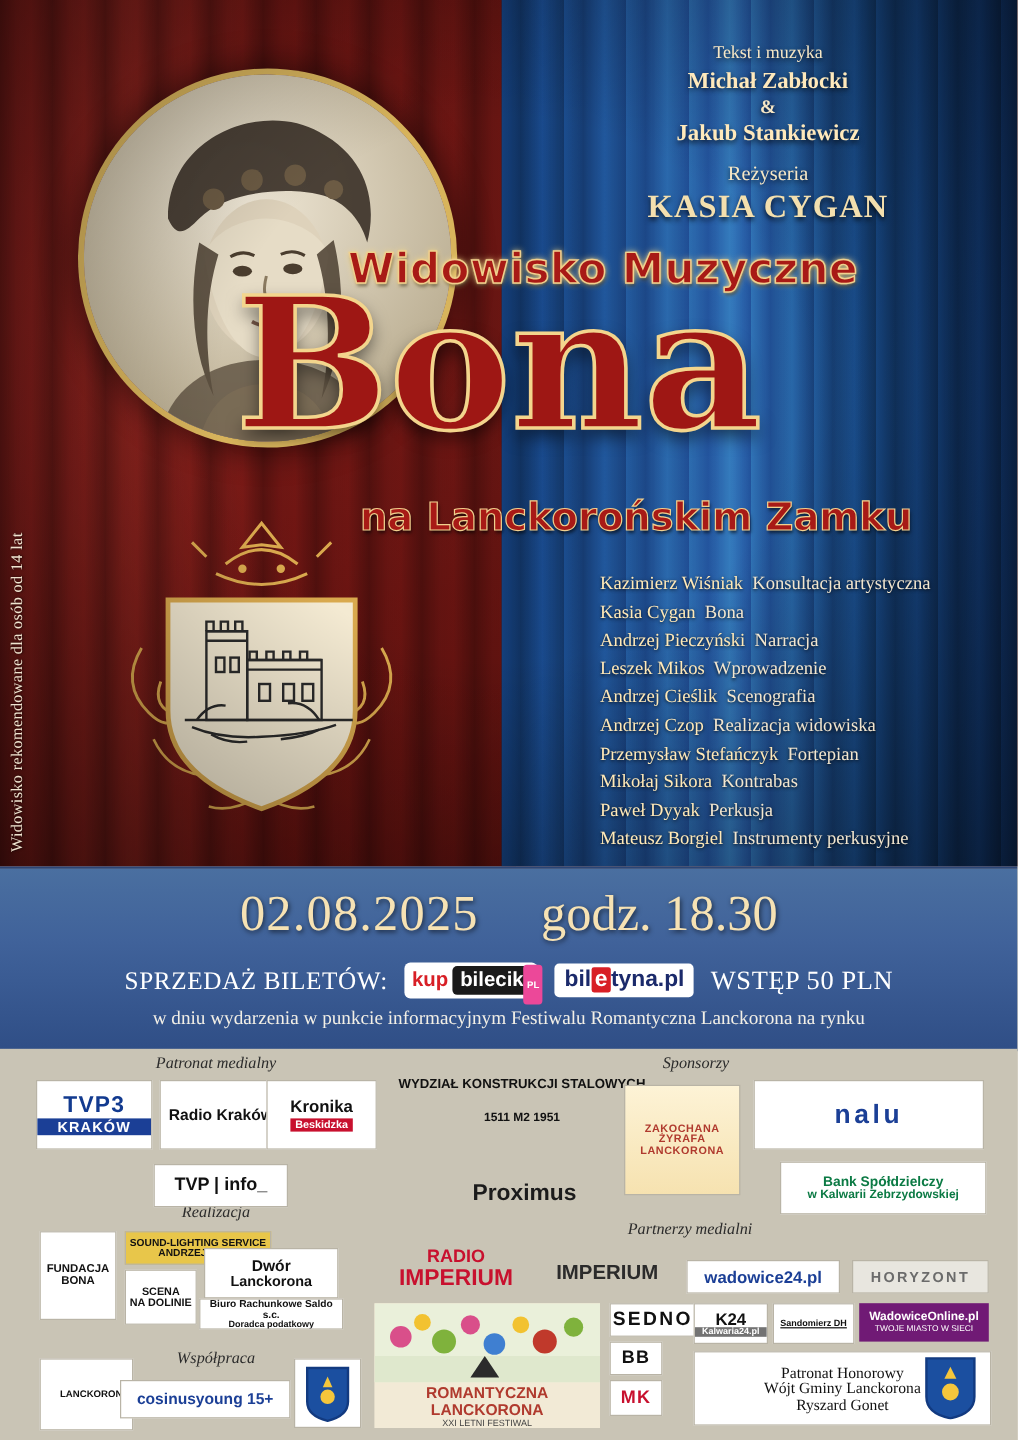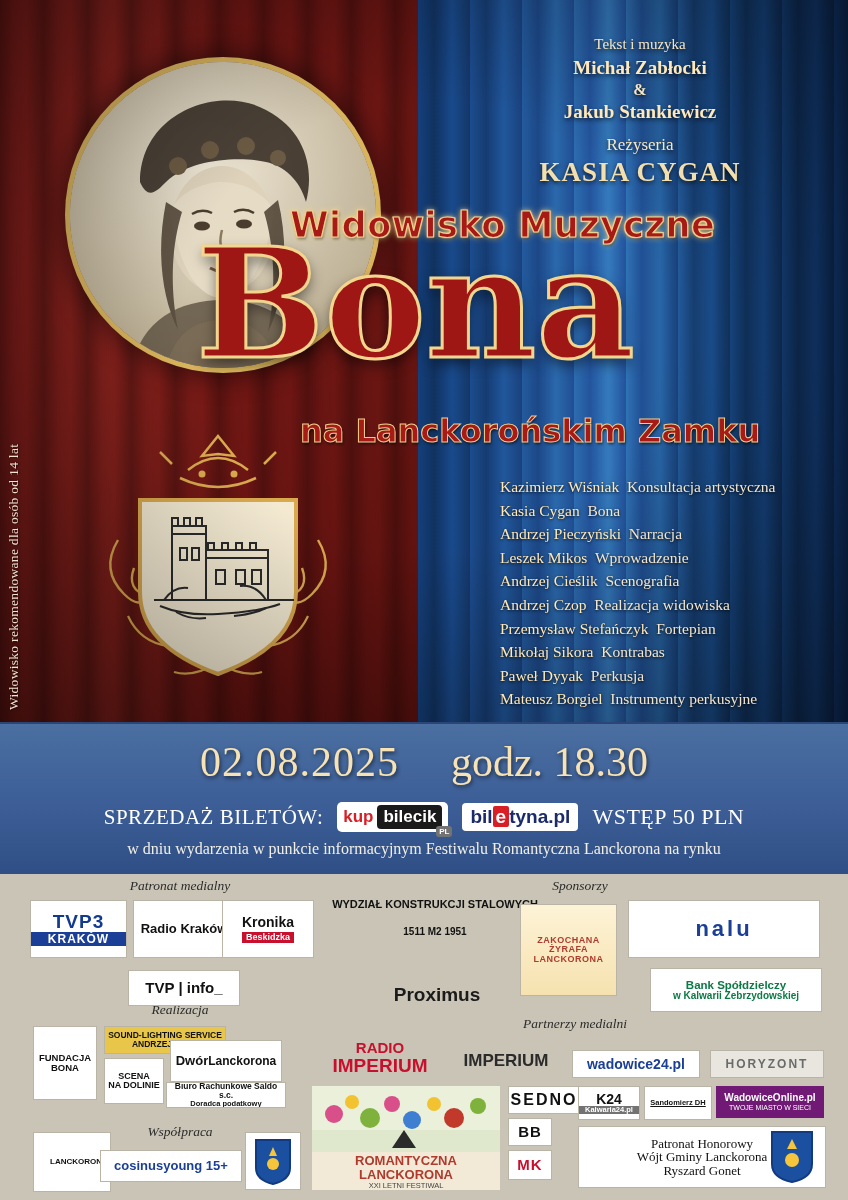--- a/index.html
+++ b/index.html
@@ -139,22 +139,22 @@
     display:flex;align-items:center;justify-content:center;gap:14px;
   }
   .band .sell{font-family:"Liberation Serif",serif;font-size:21px;color:#fff;letter-spacing:.5px;}
   .band .price{font-family:"Liberation Serif",serif;font-size:22px;color:#fff;letter-spacing:.5px;}
   .logo-kup{
     display:inline-flex;align-items:center;background:#fff;border-radius:5px;
     padding:3px 6px;font-weight:bold;font-size:17px;position:relative;
   }
   .logo-kup .k{color:#d81f26;}
   .logo-kup .b{background:#1a1a1a;color:#fff;border-radius:4px;padding:2px 6px;margin-left:4px;}
-  .logo-kup .pl{position:absolute;right:-4px;bottom:-5px;background:#737373;color:#fff;
-    font-size:8px;border-radius:3px;padding:1px 3px;}
+  .logo-kup .pl{position:absolute;right:-4px;bottom:-5px;background:#ec4899;color:#fff;
+    font-size:8px;border-radius:3px;padding:12px 3px;}
   .logo-biletyna{
     background:#fff;border-radius:4px;padding:3px 8px;font-weight:bold;font-size:19px;color:#1b2a6b;
   }
   .logo-biletyna .mark{background:#d81f26;color:#fff;padding:0 3px;border-radius:2px;}
   .band .note{
     position:absolute;top:116px;left:0;width:848px;text-align:center;
     font-family:"Liberation Serif",serif;font-size:16px;color:#f2efe6;
   }
 
   
@@ -180,21 +180,21 @@
   .tvpinfo{color:#111;font-size:15px;}
   .nalu{color:#1b3f96;font-size:22px;letter-spacing:3px;}
   .bank{flex-direction:column;color:#0b7a44;font-size:11.5px;}
   .zyrafa{flex-direction:column;background:linear-gradient(180deg,#fdf3d6,#f6e2b0);}
   .zyrafa .t{color:#b03a2e;font-size:9px;letter-spacing:.5px;}
   .proximus{color:#1b1b1b;font-size:19px;}
   .wks{color:#111;font-size:11px;}
   .fundacja{flex-direction:column;font-size:9.5px;color:#111;}
   .slservice{background:#e8c64a;color:#111;font-size:8.5px;}
   .scena{flex-direction:column;font-size:9px;color:#111;}
-  .dwor{flex-direction:row;color:#111;font-size:13px;}
+  .dwor{flex-direction:column;color:#111;font-size:13px;}
   .biuro{flex-direction:column;color:#111;font-size:8.5px;}
   .lanckoronia{color:#111;font-size:8px;padding-left:16px;}
   .cosinus{color:#1b3f96;font-size:13px;}
   .herb{background:#fff;}
   .radioimperium{color:#c8102e;font-size:15px;flex-direction:column;background:transparent;border:none;}
   .imperium2{color:#2b2b2b;font-size:17px;background:transparent;border:none;}
   .wadowice24{color:#1b3f96;font-size:14px;}
   .horyzont{color:#6b6b6b;font-size:12px;letter-spacing:2px;}
   .sedno{color:#111;font-size:16px;letter-spacing:2px;}
   .bb{color:#111;font-size:15px;letter-spacing:1px;}

